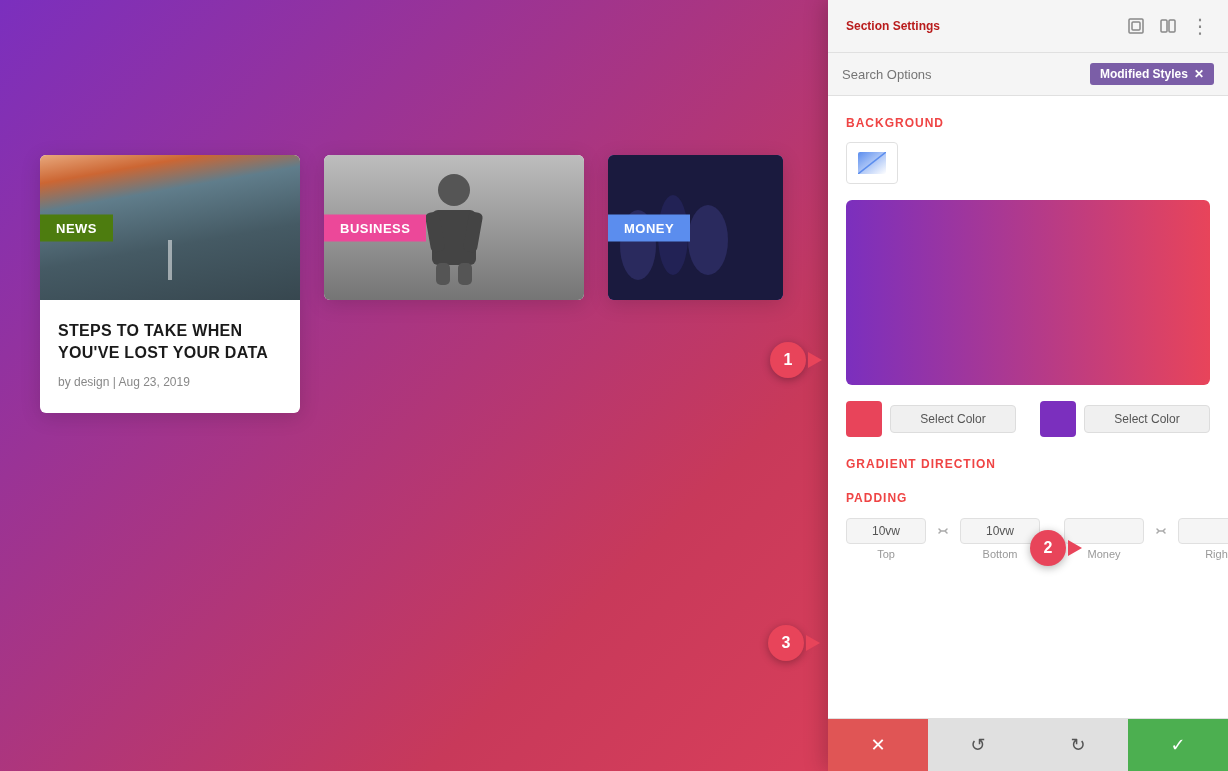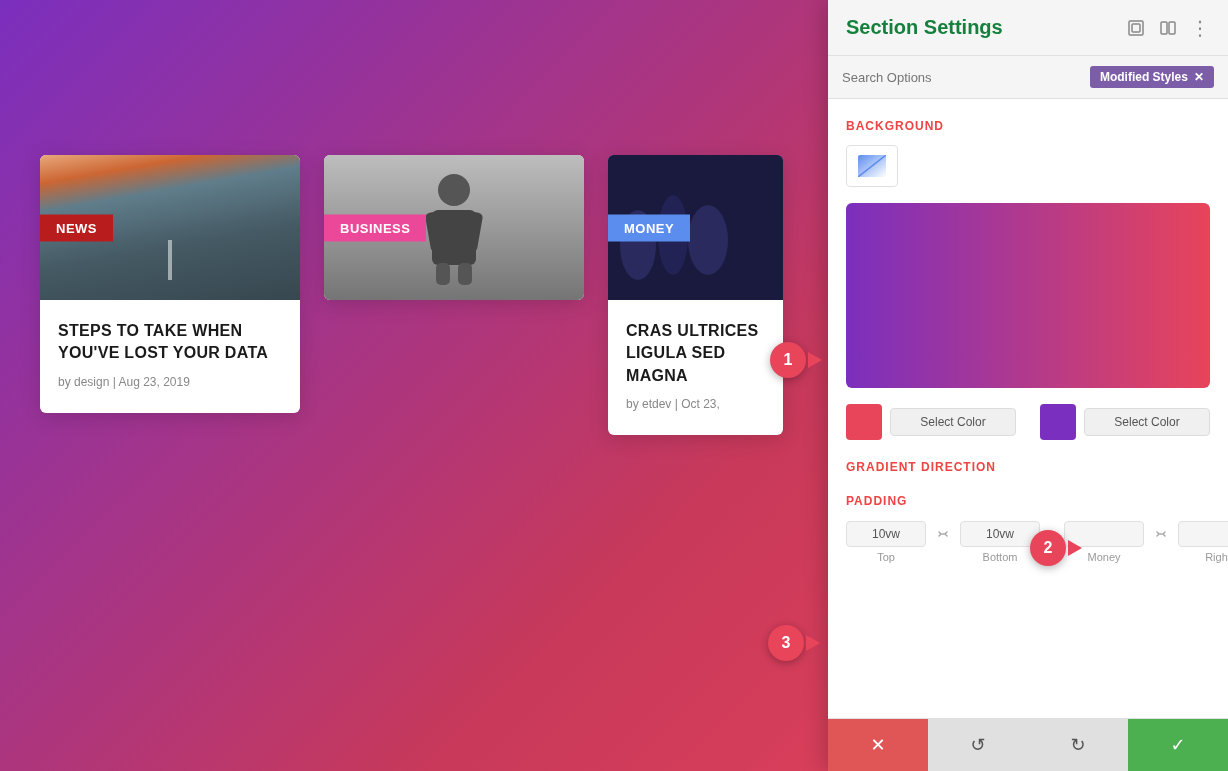--- a/index.html
+++ b/index.html
@@ -49,21 +49,21 @@
       left: 0;
       padding: 6px 16px;
       font-size: 13px;
       font-weight: 700;
       color: #fff;
       text-transform: uppercase;
       letter-spacing: 0.5px;
       z-index: 2;
     }
 
-    .badge-green { background: #b91c1c; }
+    .badge-green { background: #4d7c0f; }
     .badge-red { background: #ec4899; }
     .badge-blue { background: #5b8dee; }
 
     .card-body {
       padding: 20px 18px 24px;
     }
 
     .card-title {
       font-size: 16px;
       font-weight: 800;
@@ -126,23 +126,23 @@
       background: #f5f5f5;
       padding: 16px 18px;
       display: flex;
       align-items: center;
       justify-content: space-between;
       border-bottom: 1px solid #e0e0e0;
       flex-shrink: 0;
     }
 
     .panel-title {
-      font-size: 20px;
+      font-size: 12px;
       font-weight: 700;
-      color: #15803d;
+      color: #b91c1c;
     }
 
     .panel-header-icons {
       display: flex;
       gap: 12px;
       align-items: center;
     }
 
     .panel-icon {
       width: 20px;
@@ -448,24 +448,20 @@
     <div class="card-image">
       <div class="dark-scene">
         <svg width="175" height="145" viewBox="0 0 175 145">
           <rect width="175" height="145" fill="#1a1a3e"></rect>
           <ellipse cx="30" cy="90" rx="18" ry="35" fill="#2a2a5e"></ellipse>
           <ellipse cx="65" cy="80" rx="15" ry="40" fill="#222255"></ellipse>
           <ellipse cx="100" cy="85" rx="20" ry="35" fill="#2a2a5e"></ellipse>
         </svg>
       </div>
       <div class="card-badge badge-blue">Money</div>
-    </div>
-    <div class="card-body">
-      <div class="card-title">CRAS ULTRICES LIGULA SED MAGNA</div>
-      <div class="card-meta">by etdev | Oct 23,</div>
     </div>
   </div>
 
 </div>
 
 <div class="step-badge" style="left:770px;top:342px;">
   <span>1</span>
   <div class="arrow-right"></div>
 </div>
 

